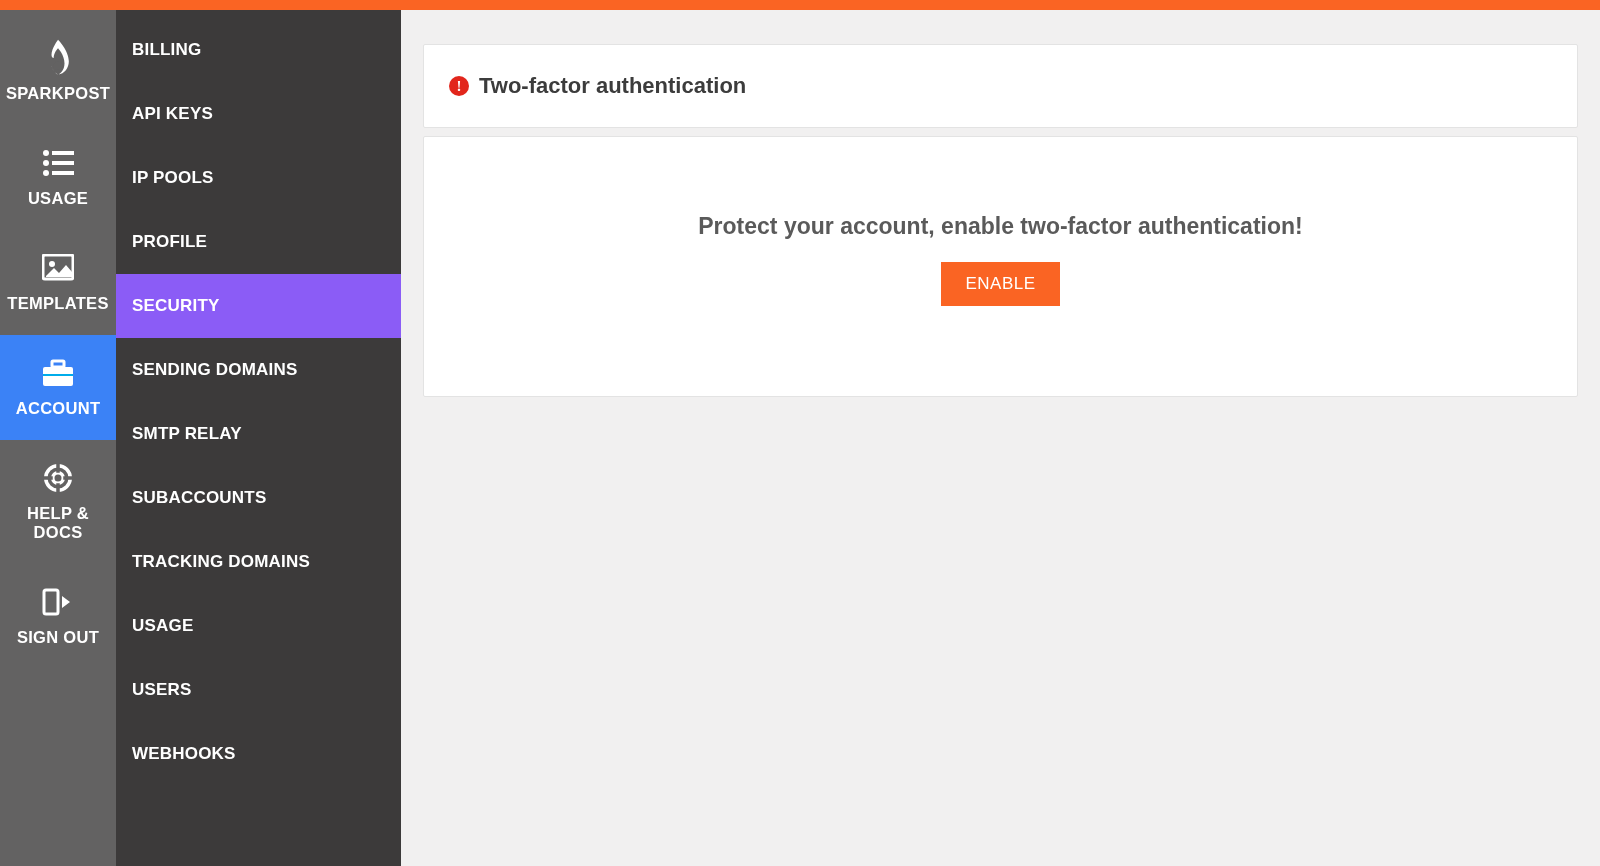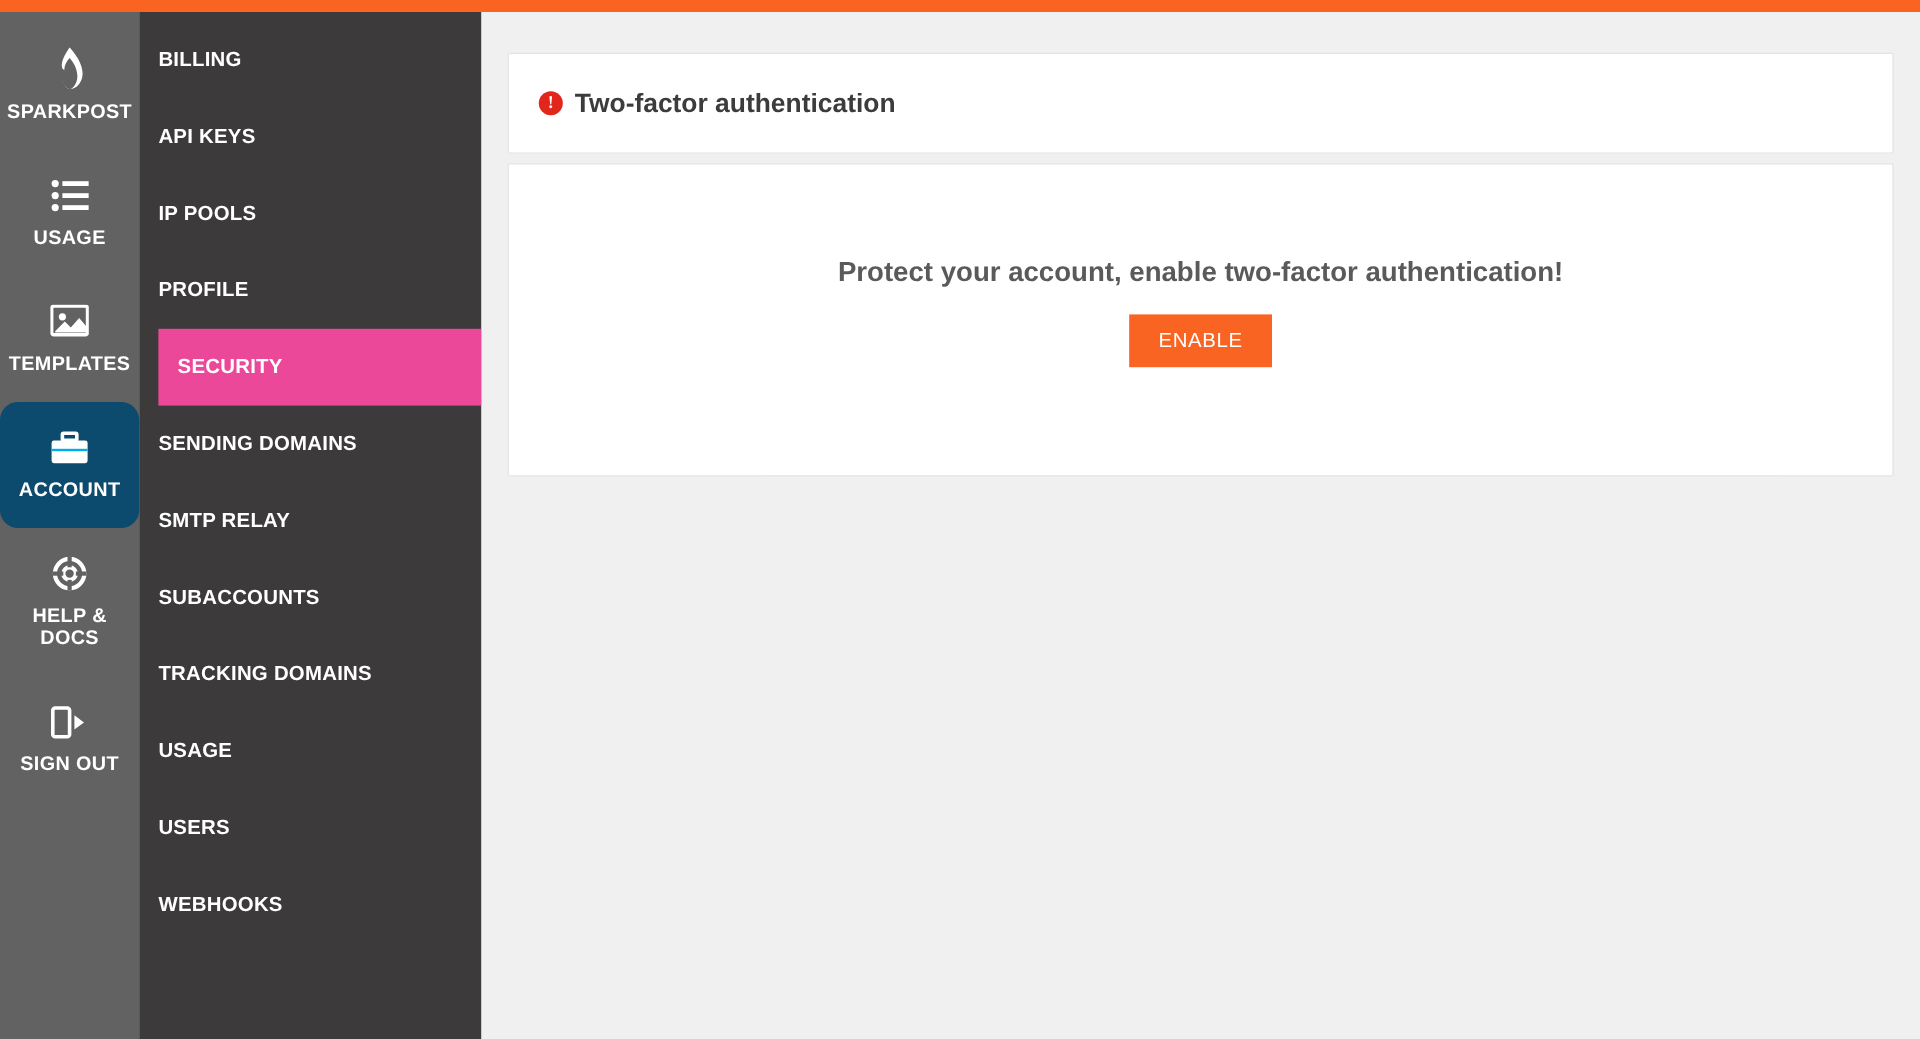--- a/index.html
+++ b/index.html
@@ -31,22 +31,21 @@
   .nav-primary .item {
     text-align:center;
     color:#fff;
     padding:24px 4px 22px;
     cursor:pointer;
     font-weight:700;
     font-size:16.5px;
     letter-spacing:.3px;
   }
   .nav-primary .item.active {
-    background:#0c4a6e;
-    border-radius:15px;
+    background:#3b82f6;
   }
   .nav-primary .icon {
     display:block;
     margin:0 auto 12px;
     width:32px;
     height:28px;
   }
   .nav-primary .icon svg { width:100%; height:100%; fill:#fff; display:block; }
   .nav-primary .brand { padding-top:28px; }
   .nav-primary .brand .icon { width:26px; height:38px; margin-bottom:8px;}
@@ -61,22 +60,21 @@
   }
   .nav-secondary .sitem {
     color:#fff;
     font-weight:700;
     font-size:17px;
     letter-spacing:.2px;
     padding:22px 16px;
     cursor:pointer;
   }
   .nav-secondary .sitem.active {
-    background:#ec4899;
-    margin-left:16px;
+    background:#8b5cf6;
   }
 
   
   .main {
     flex:1;
     padding:34px 22px 0 22px;
   }
   .card {
     background:#fff;
     border:1px solid #e3e3e3;

